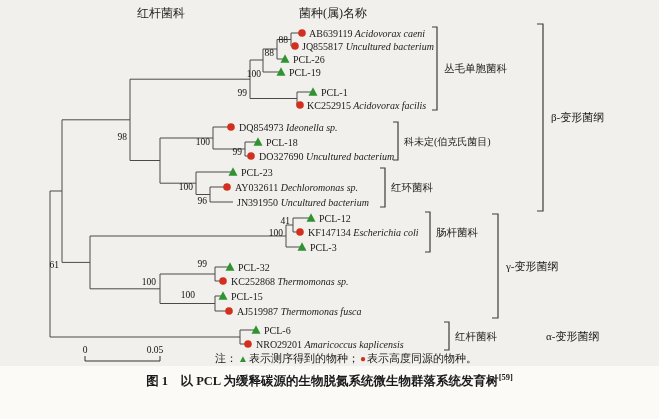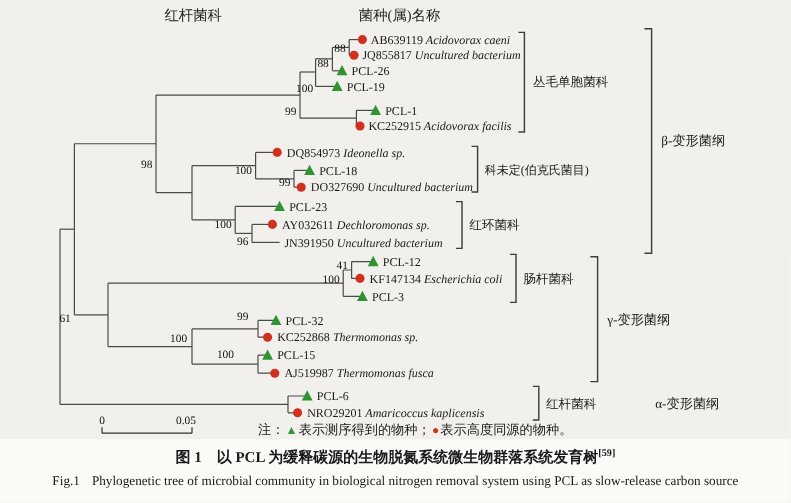--- a/index.html
+++ b/index.html
@@ -167,18 +167,15 @@
   <div class="hdr hdr-right">菌种(属)名称</div>
 
   <div class="legend">
     <span>注：</span><span class="tri">▲</span><span>表示测序得到的物种；</span><span class="circ">●</span><span>表示高度同源的物种。</span>
   </div>
 
   <div class="caption-area">
     <div class="caption-zh">
       <span>图 1　以 PCL 为缓释碳源的生物脱氮系统微生物群落系统发育树</span><sup>[59]</sup>
     </div>
-    <div class="caption-en">
-      <span class="fig-label">Fig.1</span><span>Phylogenetic tree of microbial community in biological nitrogen removal system using PCL as slow-release carbon source</span>
-    </div>
   </div>
 
 </div>
 
 </body></html>

